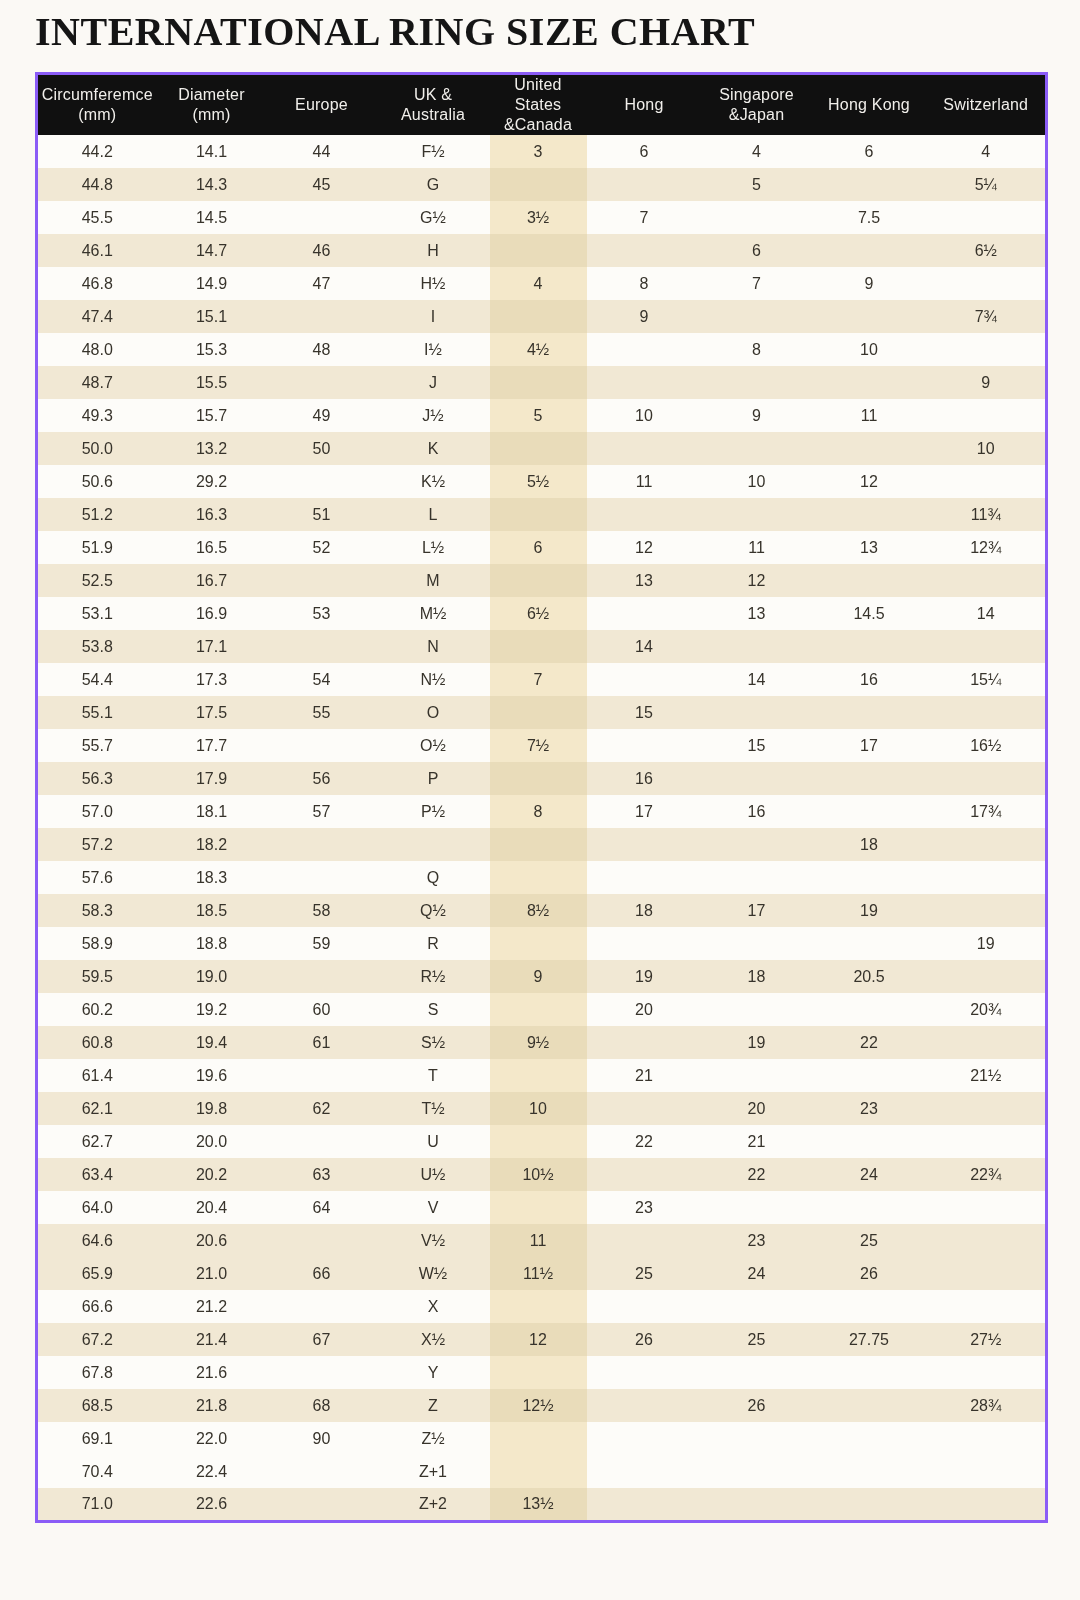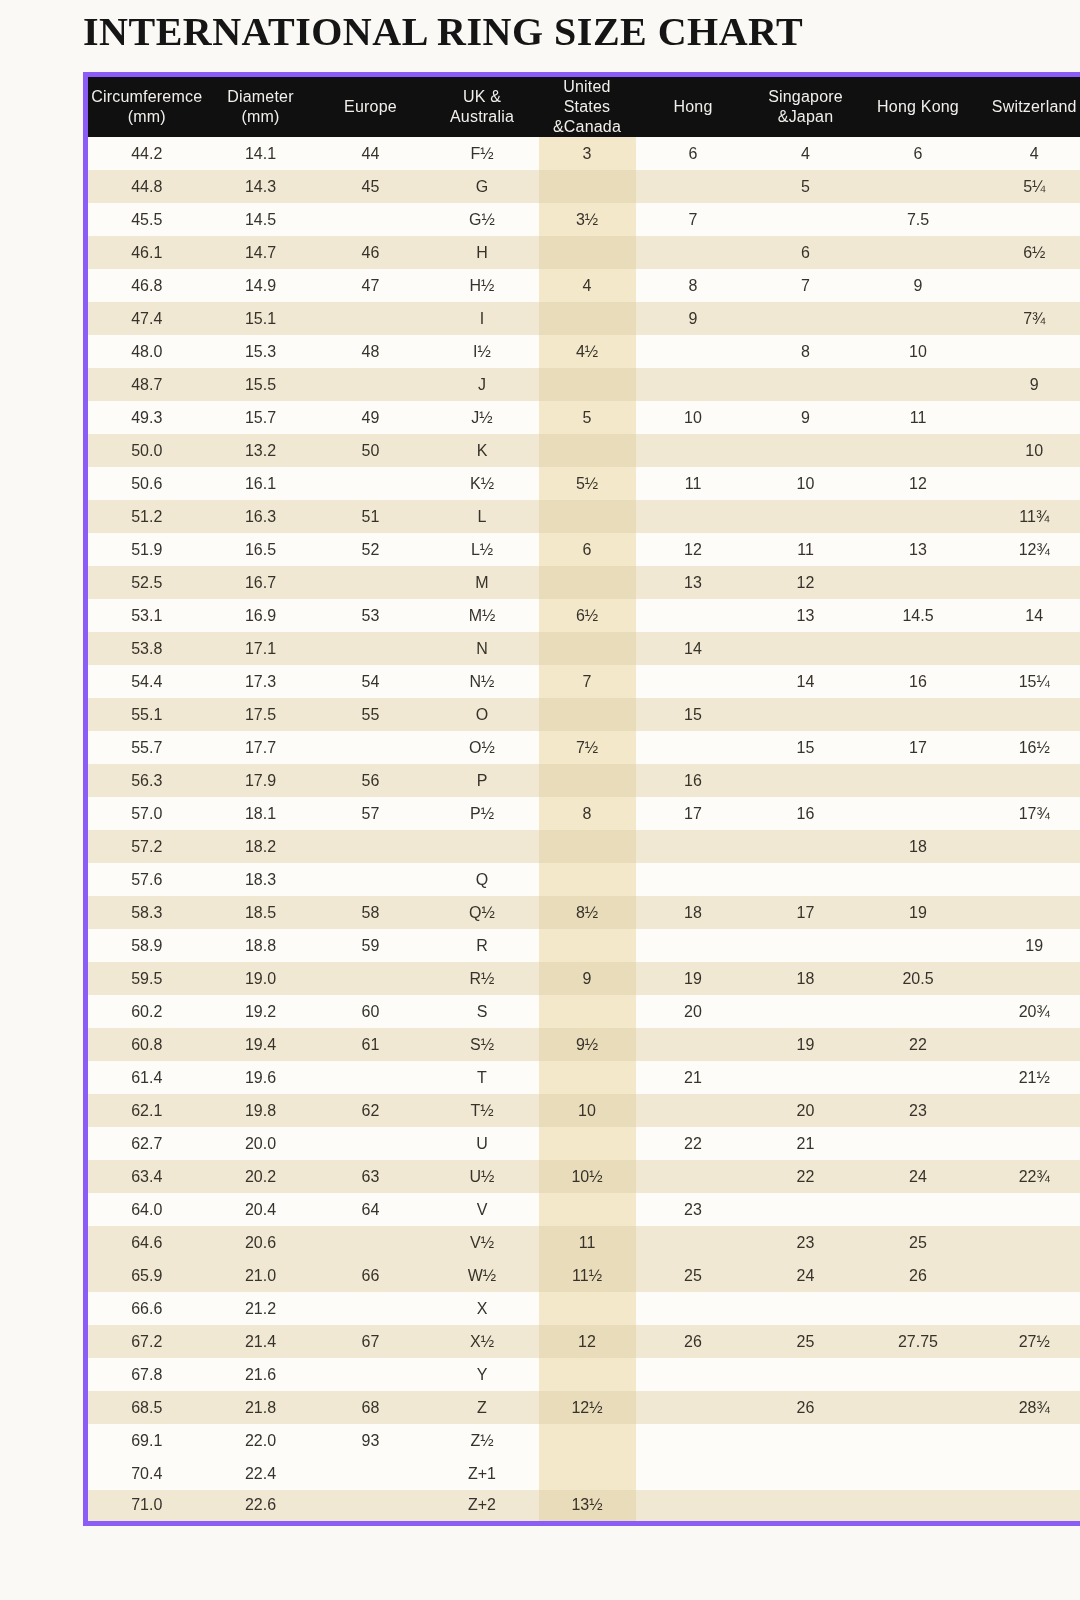--- a/index.html
+++ b/index.html
@@ -4,37 +4,36 @@
 <style>
   * { margin: 0; padding: 0; box-sizing: border-box; }
   html, body { background: #ffffff; }
   .page {
     position: relative;
     width: 1080px;
     height: 1600px;
     background: #fbf9f5;
     font-family: "Liberation Sans", sans-serif;
     overflow: hidden;
-    padding-left: 48px;
   }
   .page-title {
     font-family: "Liberation Serif", serif;
     font-weight: bold;
     font-size: 40px;
     letter-spacing: 0.5px;
     color: #151515;
     padding: 8px 0 0 35px;
     white-space: nowrap;
   }
   table.ring-table {
     border-collapse: collapse;
     table-layout: fixed;
     width: 1010px;
     margin: 17px 12px 0 35px;
-    border: 5px solid #8b5cf6;
+    border: 3px solid #8b5cf6;
   }
   thead th {
     background: #101010;
     color: #f1efeb;
     font-weight: normal;
     font-size: 16px;
     line-height: 1.25;
     height: 58px;
     text-align: center;
     vertical-align: middle;
@@ -198,21 +197,21 @@
           <td>50</td>
           <td>K</td>
           <td class="us-col"></td>
           <td></td>
           <td></td>
           <td></td>
           <td>10</td>
         </tr>
         <tr class="row-white">
           <td>50.6</td>
-          <td>16.1</td>
+          <td>29.2</td>
           <td></td>
           <td>K½</td>
           <td class="us-col">5½</td>
           <td>11</td>
           <td>10</td>
           <td>12</td>
           <td></td>
         </tr>
         <tr class="row-cream">
           <td>51.2</td>
@@ -518,21 +517,21 @@
           <td>Z</td>
           <td class="us-col">12½</td>
           <td></td>
           <td>26</td>
           <td></td>
           <td>28¾</td>
         </tr>
         <tr class="row-white">
           <td>69.1</td>
           <td>22.0</td>
-          <td>93</td>
+          <td>90</td>
           <td>Z½</td>
           <td class="us-col"></td>
           <td></td>
           <td></td>
           <td></td>
           <td></td>
         </tr>
         <tr class="row-white">
           <td>70.4</td>
           <td>22.4</td>

